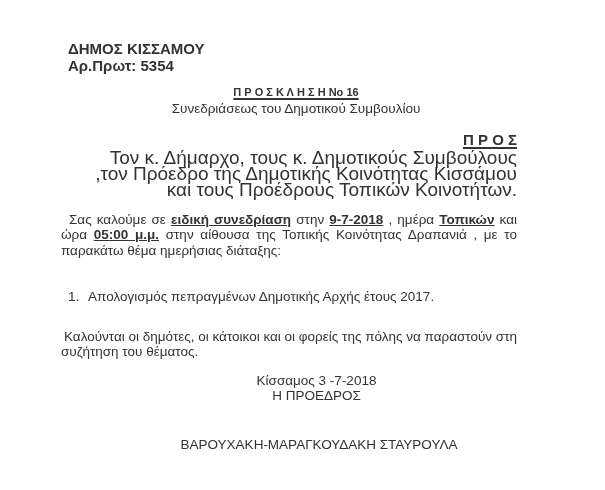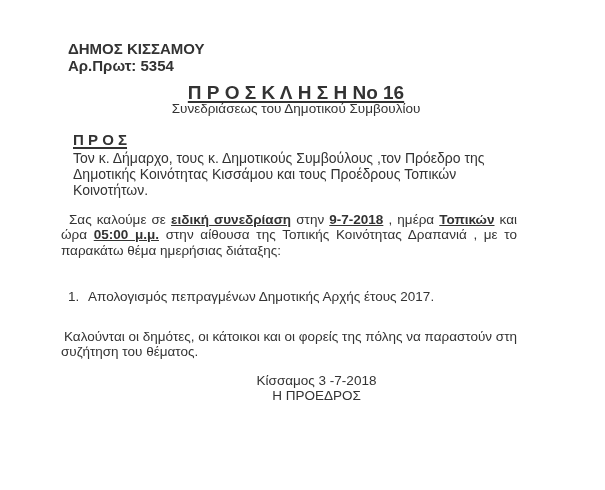--- a/index.html
+++ b/index.html
@@ -23,47 +23,47 @@
     font-weight: bold;
     font-size: 15px;
     line-height: 17px;
   }
   .title-block {
     margin-top: 10px;
     margin-left: 14px;
     text-align: center;
   }
   .main-title {
-    font-size: 19px;
+    font-size: 11px;
     font-weight: bold;
     line-height: 17px;
     text-decoration: underline;
     text-decoration-thickness: 1.5px;
     text-underline-offset: 2px;
   }
   .subtitle {
     font-size: 13.5px;
     line-height: 15px;
   }
   .pros-block {
     margin-top: 16px;
     margin-left: 12px;
-    text-align: left;
+    text-align: right;
   }
   .pros-heading {
     font-size: 15px;
     font-weight: bold;
     line-height: 16px;
     text-decoration: underline;
     text-decoration-thickness: 1.5px;
     text-underline-offset: 2px;
   }
   .pros-text {
     margin-top: 2px;
-    font-size: 14px;
+    font-size: 19px;
     line-height: 16px;
   }
   .body-par {
     margin-top: 14px;
     font-size: 13.5px;
     line-height: 15.3px;
     text-align: justify;
     text-indent: 8px;
   }
   .public-par {
@@ -124,14 +124,15 @@
     </div>
   </div>
 
   <p class="body-par public-par">Καλούνται οι δημότες, οι κάτοικοι και οι φορείς της πόλης να παραστούν στη συζήτηση του θέματος.</p>
 
   <div class="closing">
     <div>Κίσσαμος 3 -7-2018</div>
     <div>Η ΠΡΟΕΔΡΟΣ</div>
   </div>
 
+  <div class="signature">ΒΑΡΟΥΧΑΚΗ-ΜΑΡΑΓΚΟΥΔΑΚΗ ΣΤΑΥΡΟΥΛΑ</div>
 
 </div>
 
 </body></html>

